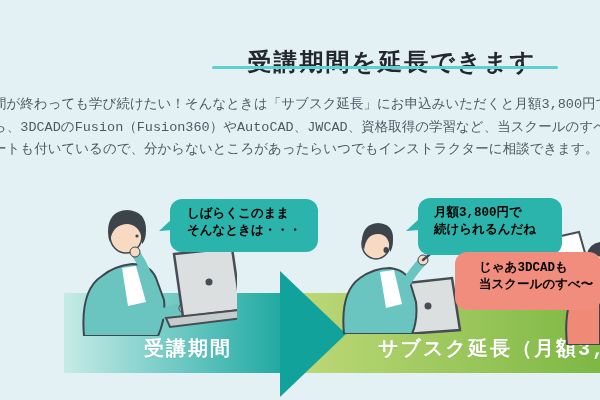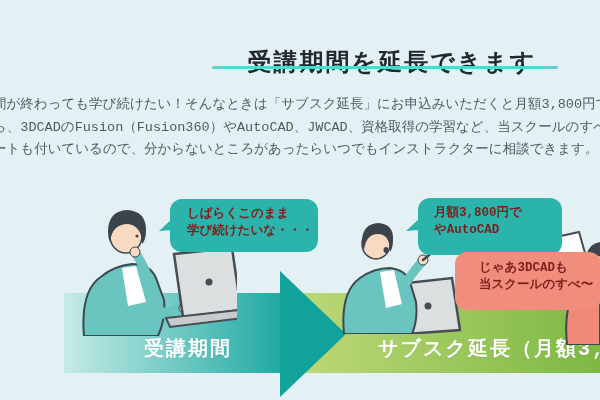--- a/index.html
+++ b/index.html
@@ -35,21 +35,21 @@
   }
   .label-left{left:64px; top:335px; width:248px; text-align:center;}
   .label-right{left:378px; top:335px;}
   
   .person{position:absolute;}
   .p1{left:62px; top:206px;}
   .p2{left:330px; top:222px;}
   .p3{left:545px; top:230px;}
   
   .bubble{
-    position:absolute; border-radius:12px; color:#7f1d1d; font-weight:bold;
+    position:absolute; border-radius:12px; color:#000000; font-weight:bold;
     font-size:12.5px; line-height:16.5px;
   }
   .bubble span{display:block;}
   .bubble-teal{background:#2ab4ab;}
   .bubble-pink{background:#f18d7d;}
   .b1{left:170px; top:199px; width:131px; height:46px; padding:7px 0 0 17px; box-sizing:content-box;}
   .b2{left:418px; top:198px; width:128px; height:46px; padding:7px 0 4px 16px; box-sizing:content-box;}
   .b3{left:455px; top:252px; width:122px; height:50px; padding:8px 0 0 24px; box-sizing:content-box;}
   .tail{position:absolute; width:17px; height:17px;}
   .t1{left:159px; top:214px; background:#2ab4ab; clip-path:polygon(100% 8%, 100% 92%, 0 100%);}
@@ -110,27 +110,27 @@
     <path d="M7 8 L34 2 L42 30 L15 38 Z" fill="#ffffff" stroke="#474d54" stroke-width="2"></path>
     <path d="M22 115 Q18 72 34 58 Q44 50 55 50 L55 115 Z" fill="#ef8a76" stroke="#3d4750" stroke-width="2"></path>
     <ellipse cx="52" cy="34" rx="7" ry="9" fill="#f7dac1" stroke="#3d4750" stroke-width="1.5"></ellipse>
     <path d="M40 36 Q40 14 55 12 L55 26 Q46 26 44 40 Q41 39 40 36 Z" fill="#3d434b"></path>
     <circle cx="18" cy="42" r="4.5" fill="#f7dac1" stroke="#3d4750" stroke-width="1"></circle>
   </svg>
 
   <div class="tail t1"></div>
   <div class="bubble bubble-teal b1">
     <span>しばらくこのまま</span>
-    <span>学び続けたいな・・・</span>
+    <span>そんなときは・・・</span>
   </div>
 
   <div class="tail t2"></div>
   <div class="bubble bubble-teal b2">
     <span>月額3,800円で</span>
-    <span>やAutoCAD</span>
+    <span>続けられるんだね</span>
   </div>
 
   <div class="tail t3"></div>
   <div class="bubble bubble-pink b3">
     <span>じゃあ3DCADも</span>
     <span>当スクールのすべ〜</span>
   </div>
 
 </div>
 

